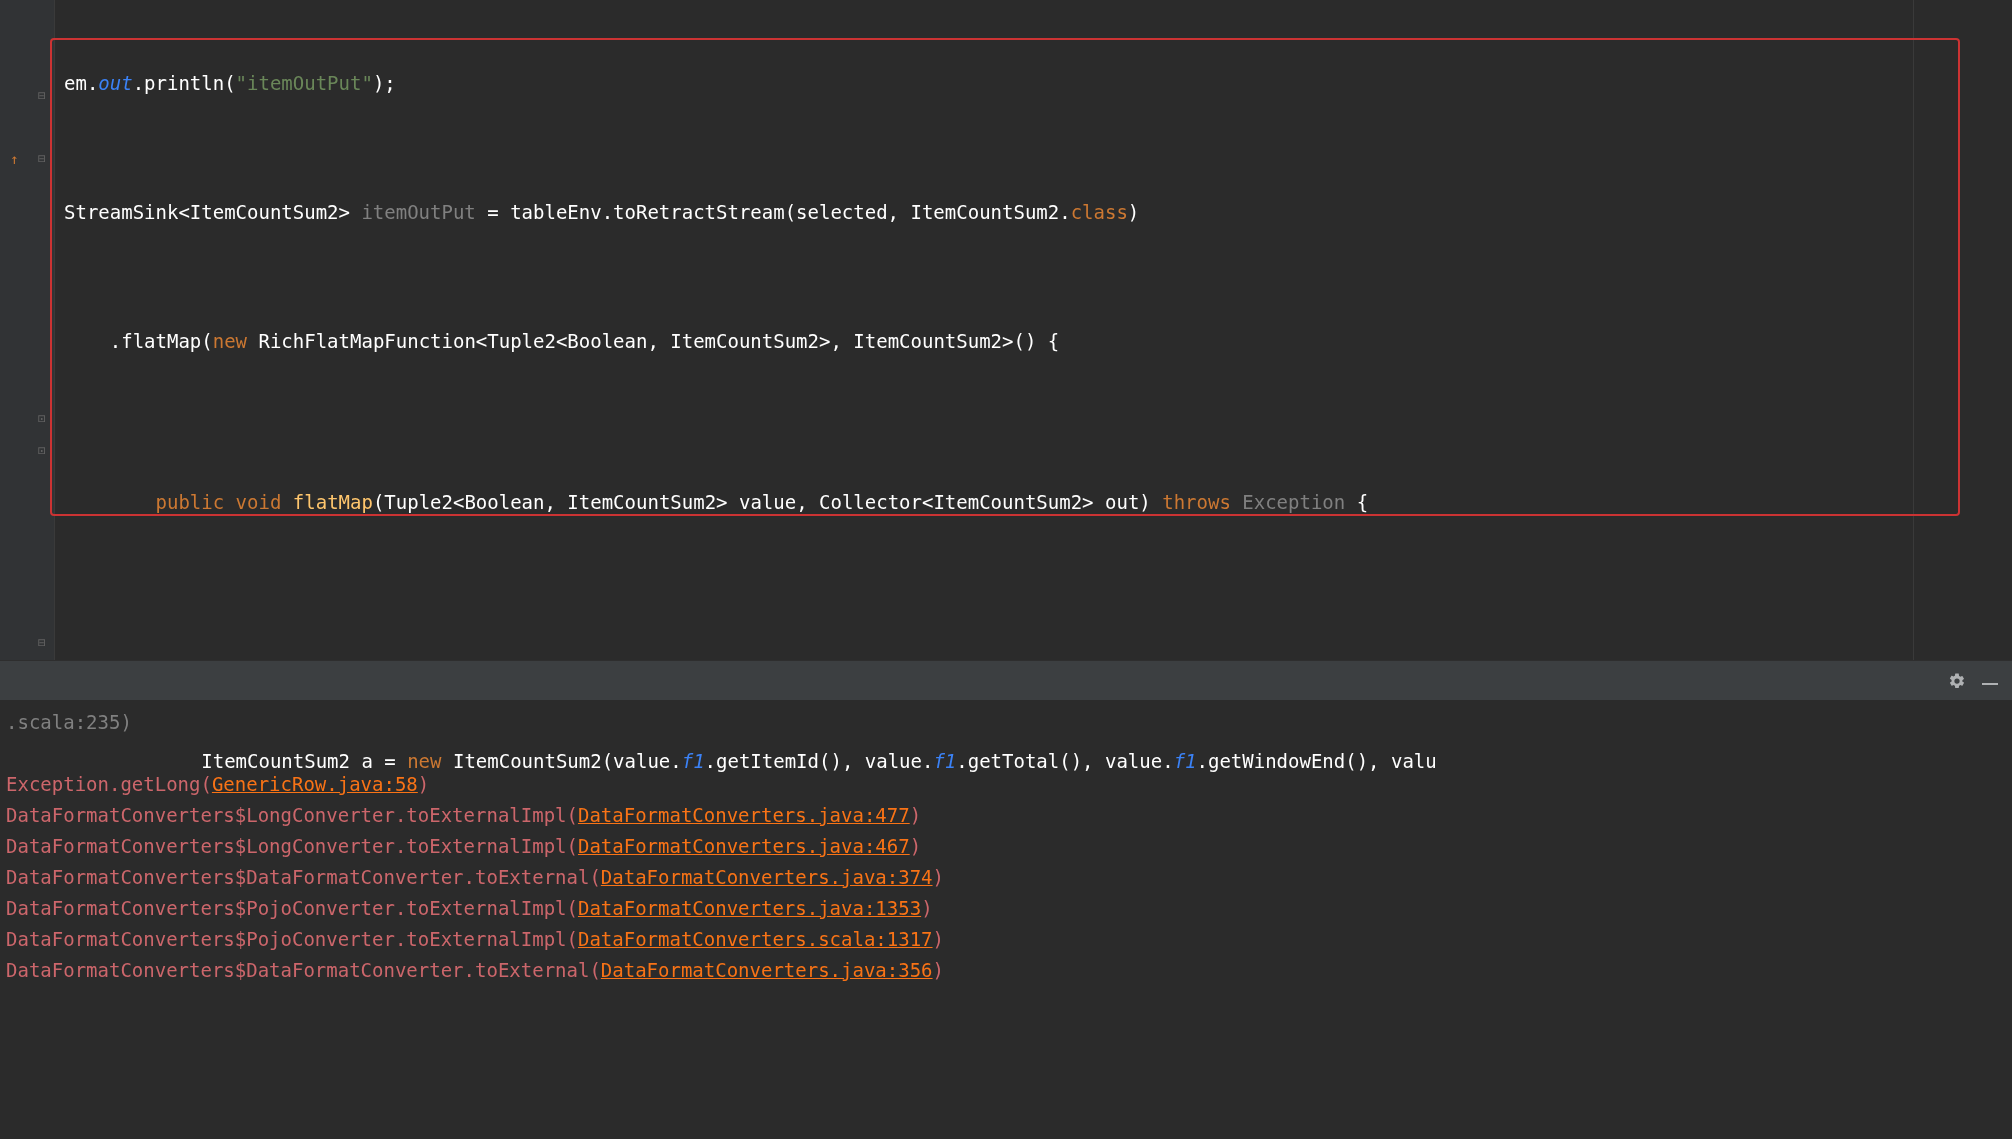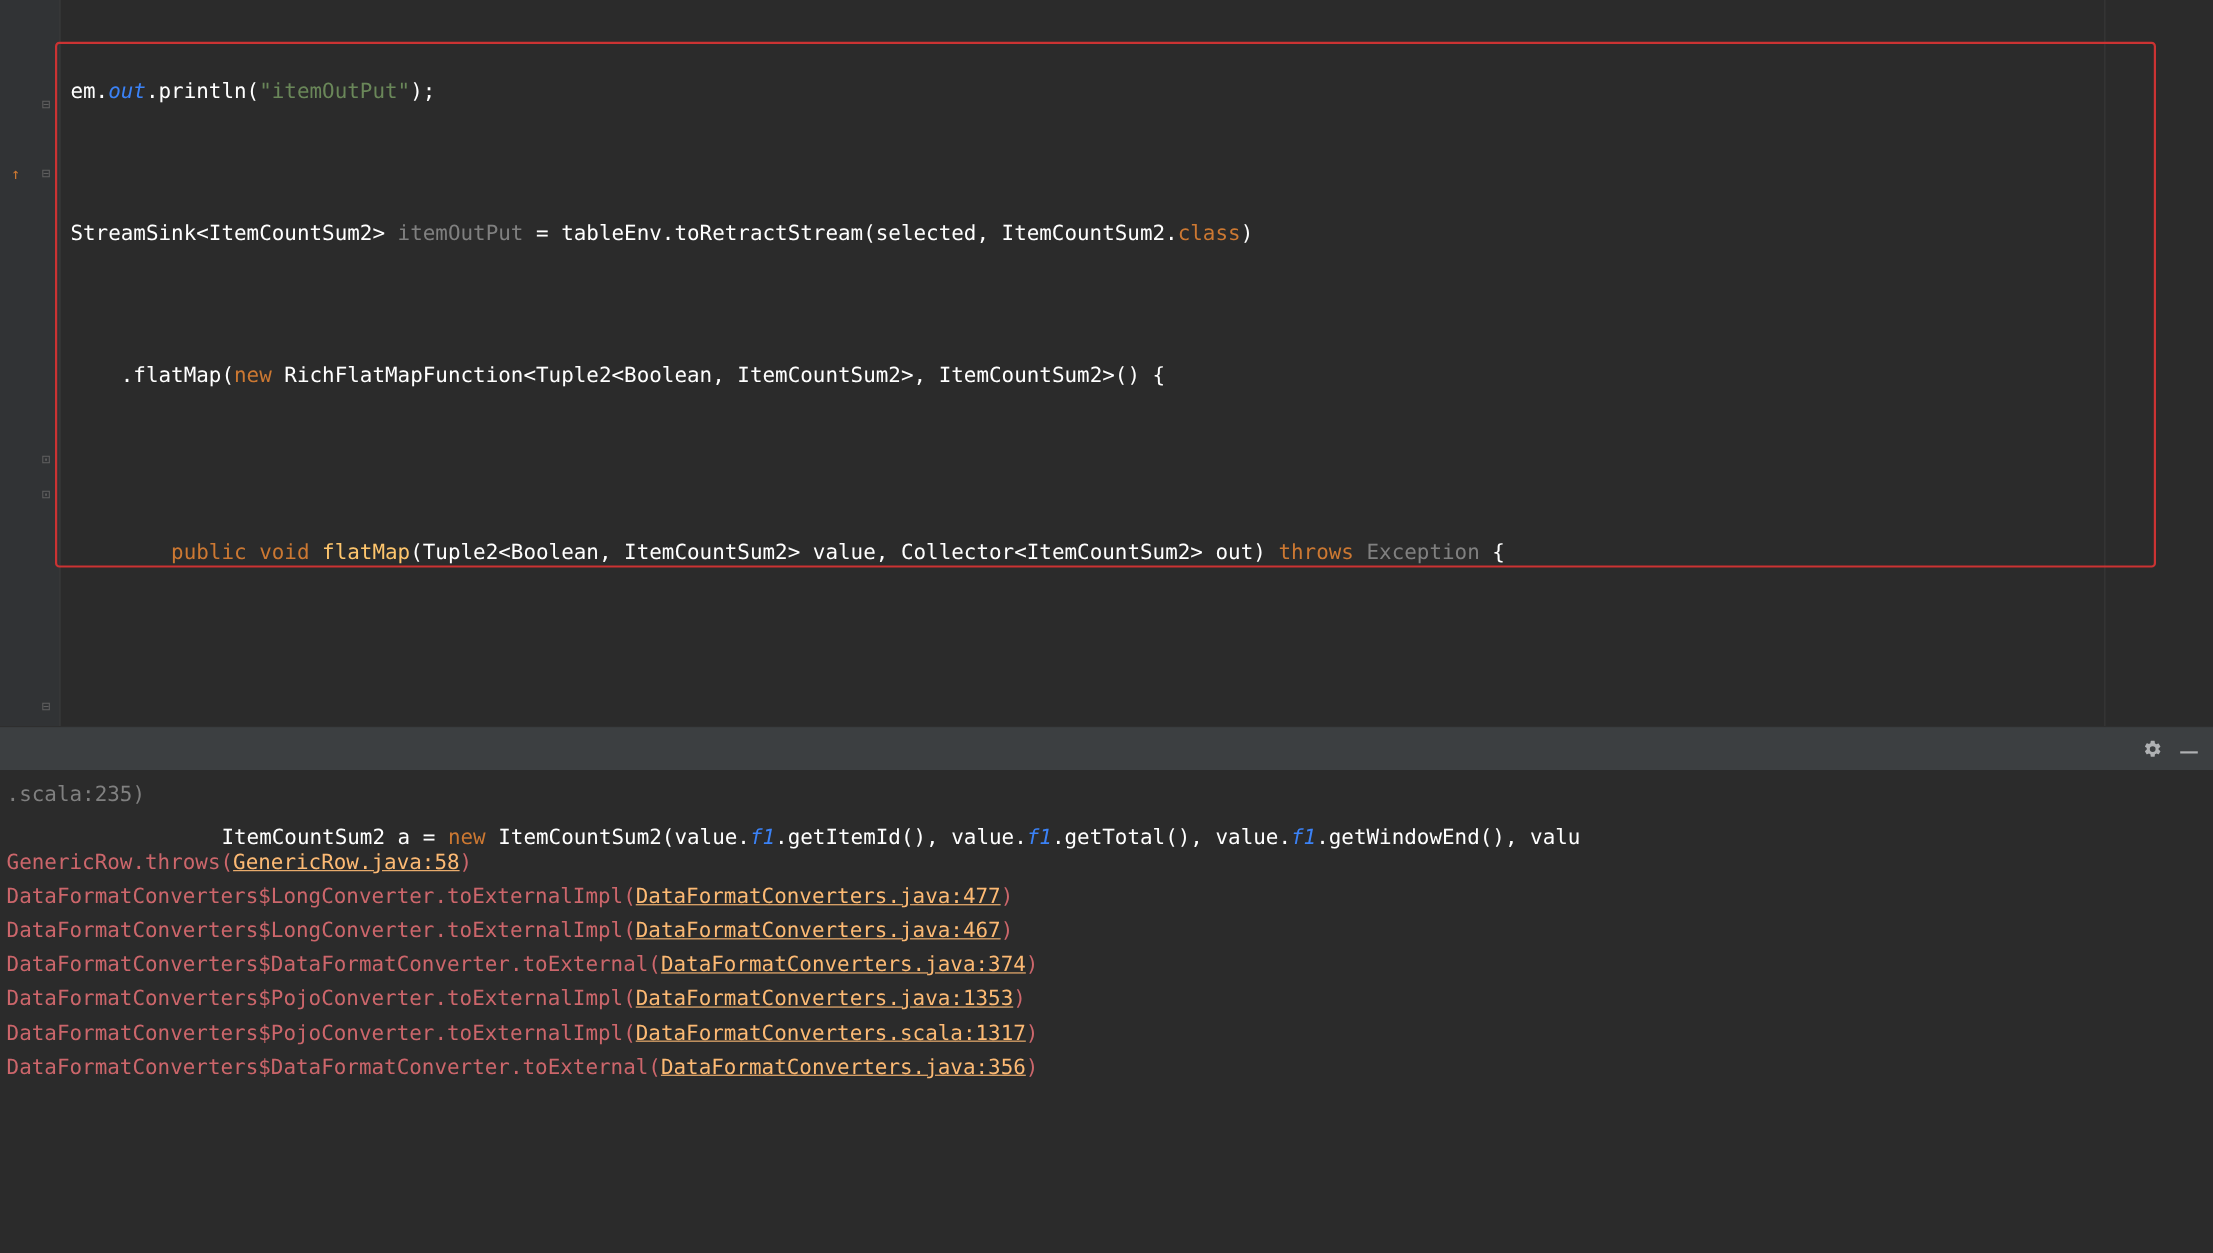--- a/index.html
+++ b/index.html
@@ -102,21 +102,21 @@
   padding: 6px 6px 6px 6px;
   height: 575px;
   overflow: hidden;
 }
 .console-line {
   color: #cc666b;
   white-space: pre;
   height: 31px;
 }
 .stack-link {
-  color: #fdba74;
+  color: #f97316;
   text-decoration: underline;
 }
 .bp-hint {
   color: #808080;
   font-style: normal;
 }
 .scala-line {
   color: #808080;
 }
 </style>
@@ -168,21 +168,21 @@
   <svg class="gear-icon" viewBox="0 0 24 24">
     <path fill="currentColor" d="M19.14 12.94a7.07 7.07 0 0 0 .05-.94 7.07 7.07 0 0 0-.05-.94l2.03-1.58a.5.5 0 0 0 .12-.64l-1.92-3.32a.5.5 0 0 0-.61-.22l-2.39.96a7.03 7.03 0 0 0-1.62-.94l-.36-2.54A.5.5 0 0 0 13.9 2h-3.84a.5.5 0 0 0-.49.42l-.36 2.54c-.58.24-1.12.56-1.62.94l-2.39-.96a.5.5 0 0 0-.61.22L2.67 8.48a.5.5 0 0 0 .12.64l2.03 1.58c-.03.31-.05.63-.05.94s.02.63.05.94L2.79 14.16a.5.5 0 0 0-.12.64l1.92 3.32c.14.24.43.34.61.22l2.39-.96c.5.38 1.04.7 1.62.94l.36 2.54c.04.24.25.42.49.42h3.84c.24 0 .45-.18.49-.42l.36-2.54c.58-.24 1.12-.56 1.62-.94l2.39.96c.24.1.5 0 .61-.22l1.92-3.32a.5.5 0 0 0-.12-.64l-2.03-1.58zM12 15.5A3.5 3.5 0 1 1 12 8.5a3.5 3.5 0 0 1 0 7z"></path>
   </svg>
   <div class="minimize-icon"></div>
 </div>
 
 <div class="console-area">
   <div class="console-line scala-line"><span>.scala:235)</span></div>
   <div class="console-line" style="height:31px"></div>
   <div id="stack-frames">
-      <div class="console-line"><span>GenericRow.throws(</span><span class="stack-link">GenericRow.java:58</span><span>)</span></div>
+      <div class="console-line"><span>Exception.getLong(</span><span class="stack-link">GenericRow.java:58</span><span>)</span></div>
       <div class="console-line"><span>DataFormatConverters$LongConverter.toExternalImpl(</span><span class="stack-link">DataFormatConverters.java:477</span><span>)</span></div>
       <div class="console-line"><span>DataFormatConverters$LongConverter.toExternalImpl(</span><span class="stack-link">DataFormatConverters.java:467</span><span>)</span></div>
       <div class="console-line"><span>DataFormatConverters$DataFormatConverter.toExternal(</span><span class="stack-link">DataFormatConverters.java:374</span><span>)</span></div>
       <div class="console-line"><span>DataFormatConverters$PojoConverter.toExternalImpl(</span><span class="stack-link">DataFormatConverters.java:1353</span><span>)</span></div>
       <div class="console-line"><span>DataFormatConverters$PojoConverter.toExternalImpl(</span><span class="stack-link">DataFormatConverters.scala:1317</span><span>)</span></div>
       <div class="console-line"><span>DataFormatConverters$DataFormatConverter.toExternal(</span><span class="stack-link">DataFormatConverters.java:356</span><span>)</span></div>
     </div>
 </div>
 
 </body></html>

